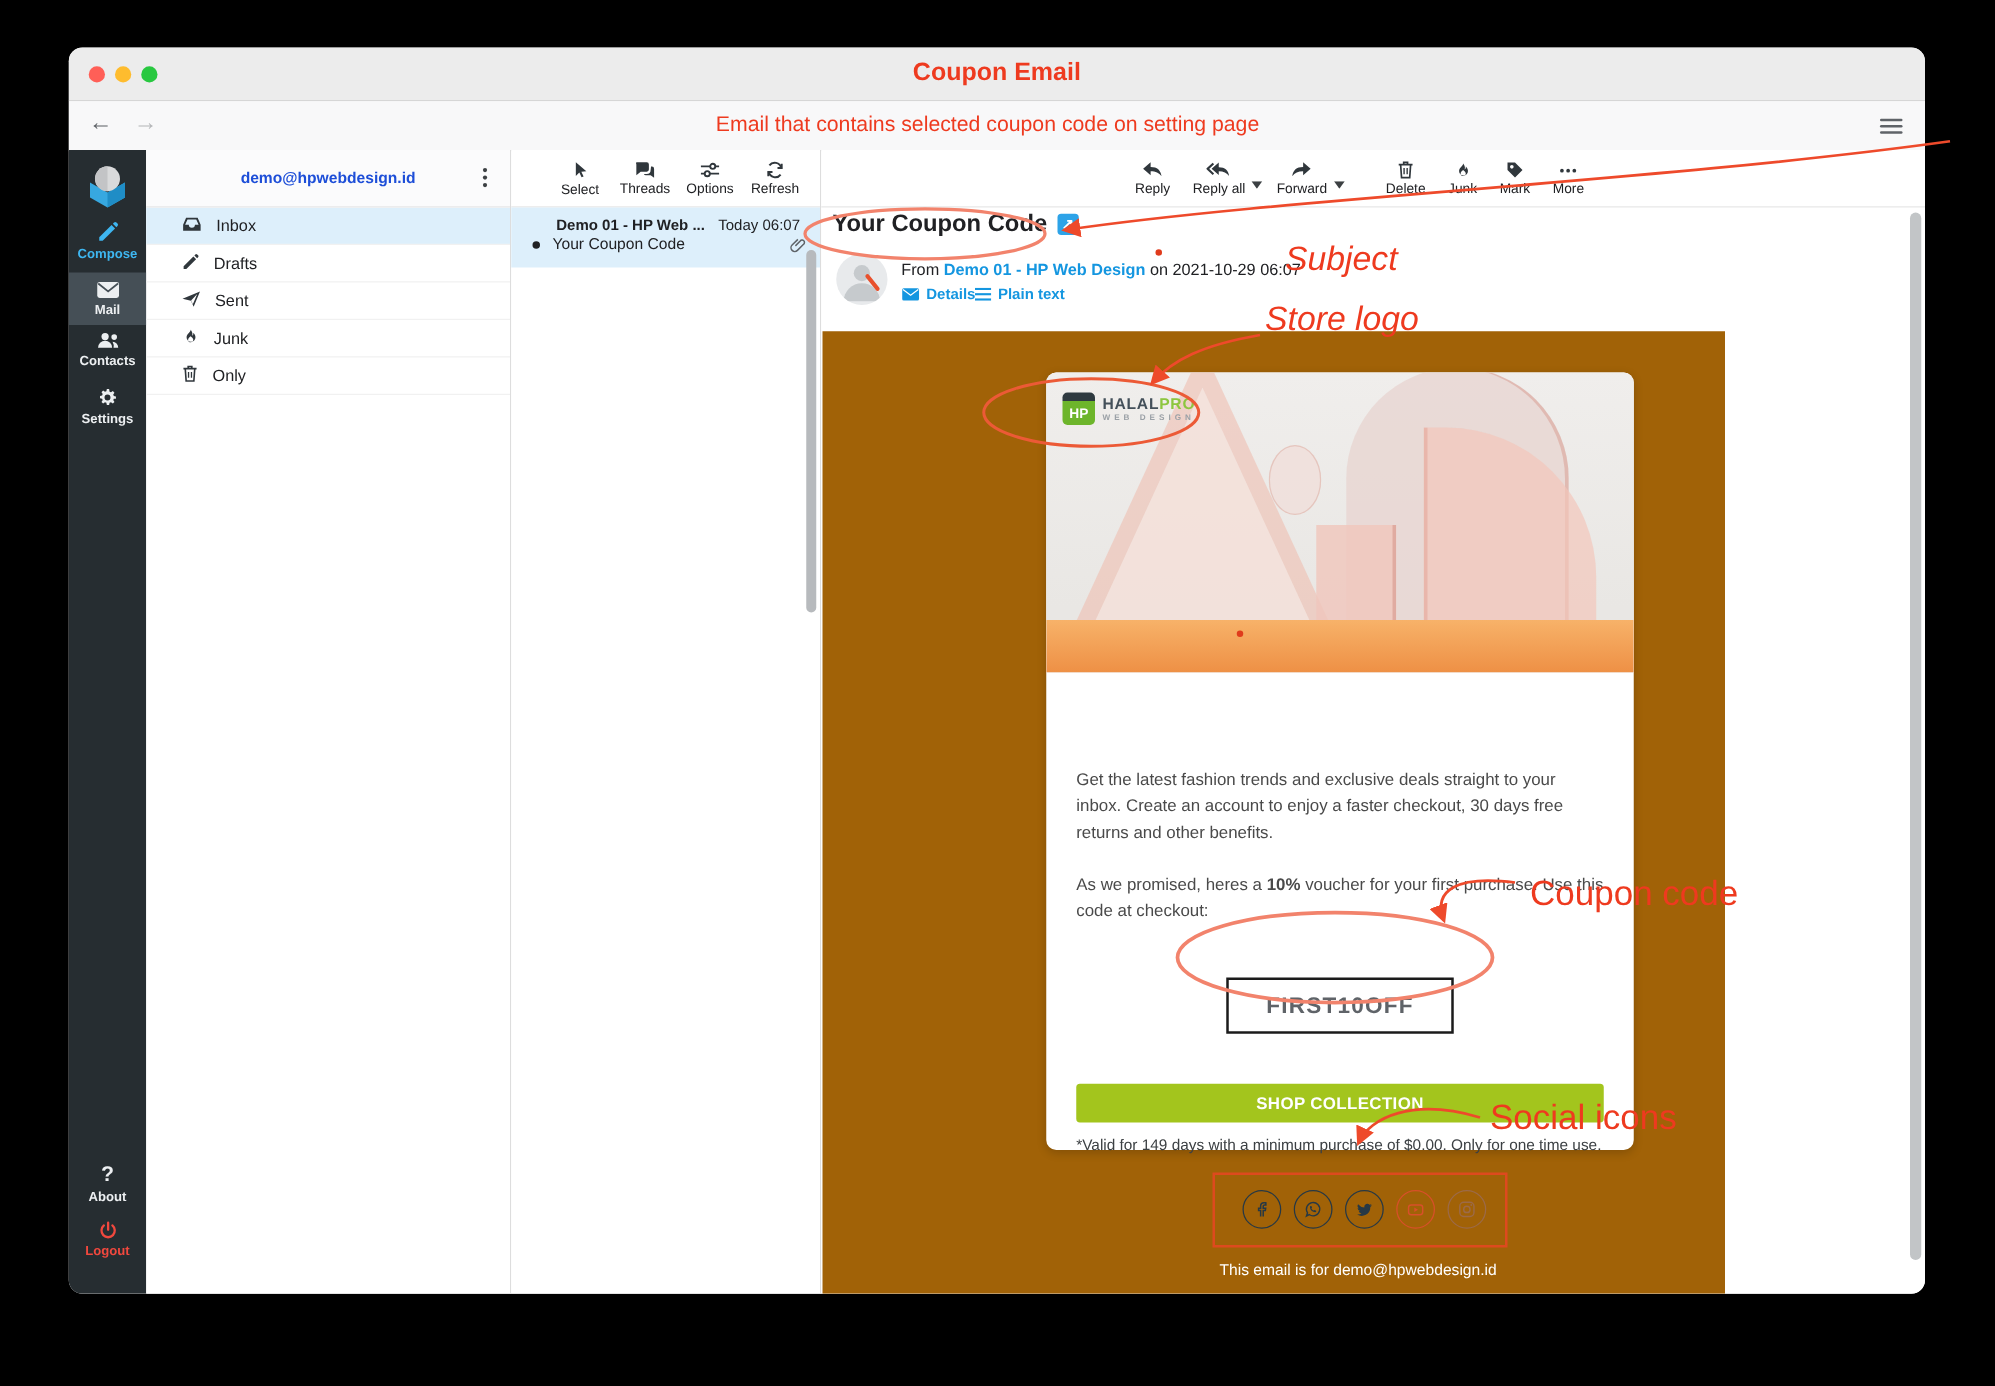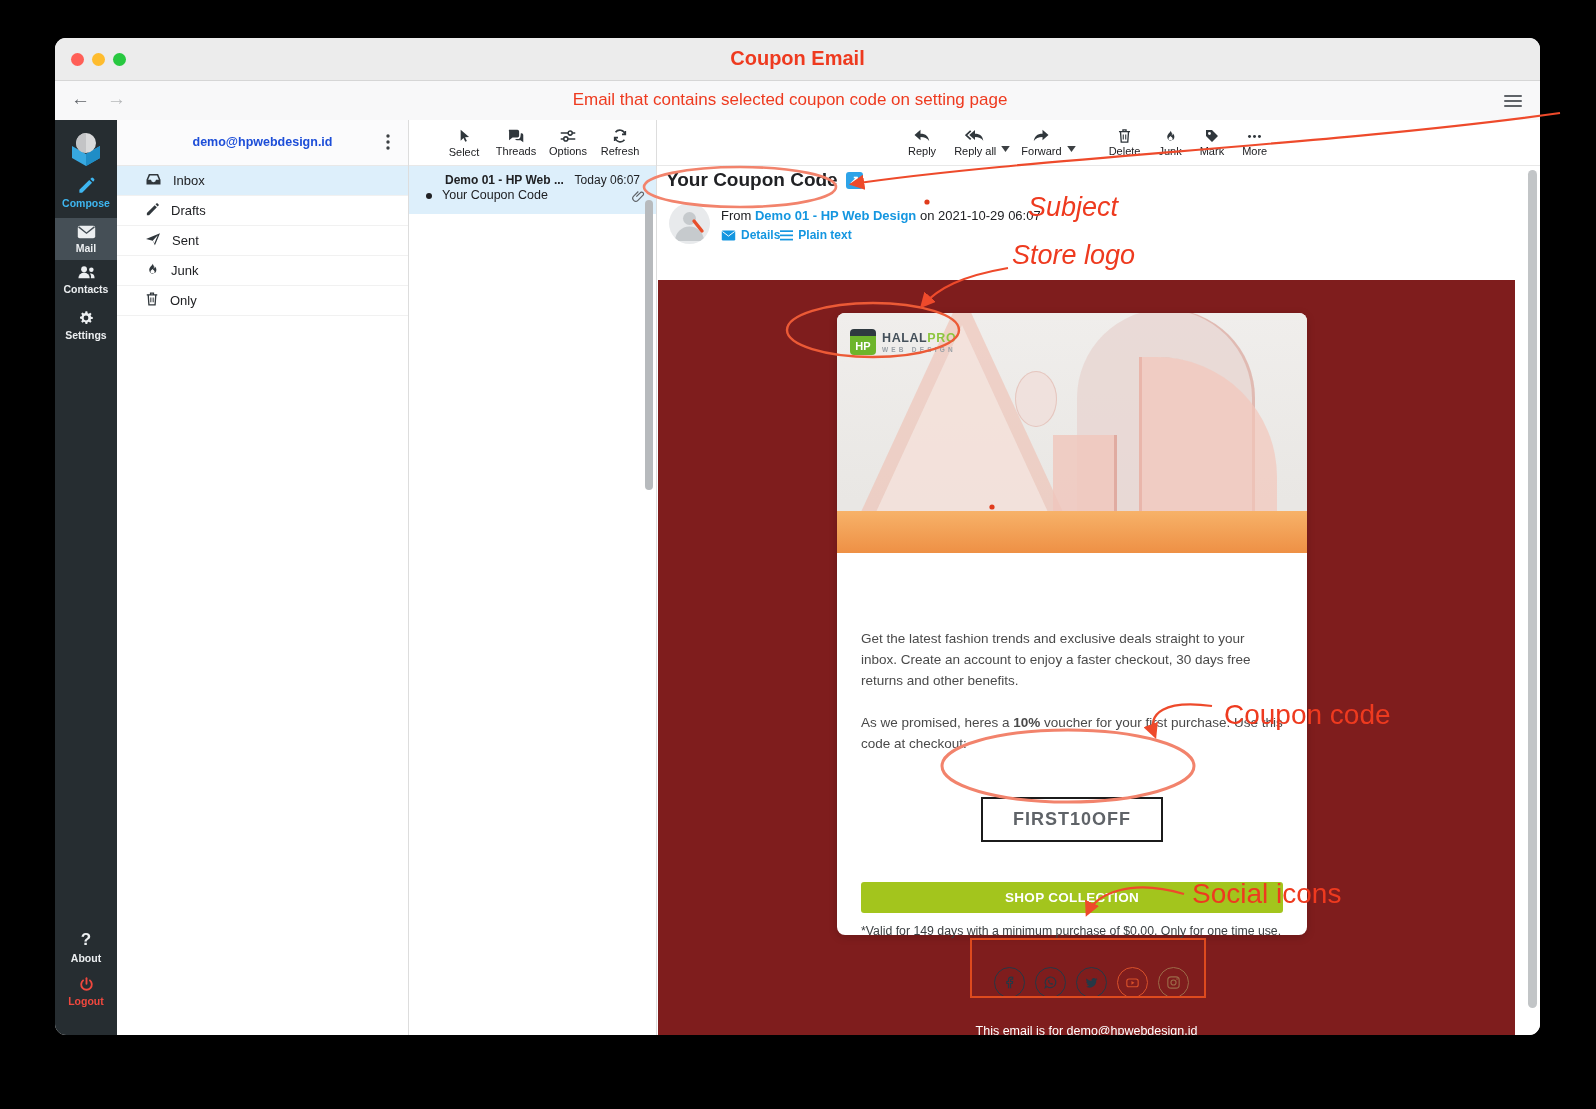--- a/index.html
+++ b/index.html
@@ -83,21 +83,21 @@
   .avatar{position:absolute;left:12px;top:83px;width:41px;height:41px;border-radius:50%;
     background:#e8eaec;overflow:hidden;}
   .fromline{position:absolute;left:64px;top:88px;font-size:13px;color:#202124;}
   .fromline a{color:#1496e0;text-decoration:none;font-weight:bold;cursor:pointer;}
   .metaline{position:absolute;left:64px;top:108px;font-size:12px;color:#1496e0;font-weight:bold;
     display:flex;align-items:center;}
   .metaline .mitem{display:flex;align-items:center;gap:5px;cursor:pointer;}
   .view-scroll{position:absolute;right:3px;top:50px;width:9px;height:838px;border-radius:5px;
     background:#c2c5c7;}
   
-  .greenbody{position:absolute;left:1px;top:160px;width:857px;height:770px;background:#7f1d1d;}
+  .greenbody{position:absolute;left:1px;top:145px;width:722px;height:770px;background:#a16207;}
   .card{position:absolute;left:179px;top:33px;width:470px;height:622px;background:#fff;
     border-radius:8px;box-shadow:0 2px 8px rgba(0,0,0,.18);}
   .hero{position:absolute;left:0;top:0;width:470px;height:240px;border-radius:8px 8px 0 0;
     overflow:hidden;background:linear-gradient(180deg,#f0eeec 0%,#e9e7e4 78%);}
   .floor{position:absolute;left:0;bottom:0;width:100%;height:42px;
     background:linear-gradient(180deg,#f7b269,#ee9045);}
   .sh{position:absolute;}
   .sh-arch{left:240px;bottom:36px;width:178px;height:208px;border-radius:90px 90px 0 0;
     background:rgba(232,213,210,.82);box-shadow:inset -3px 0 0 rgba(216,160,150,.55);}
   .sh-ellipse{left:178px;top:58px;width:42px;height:56px;border-radius:50%;

